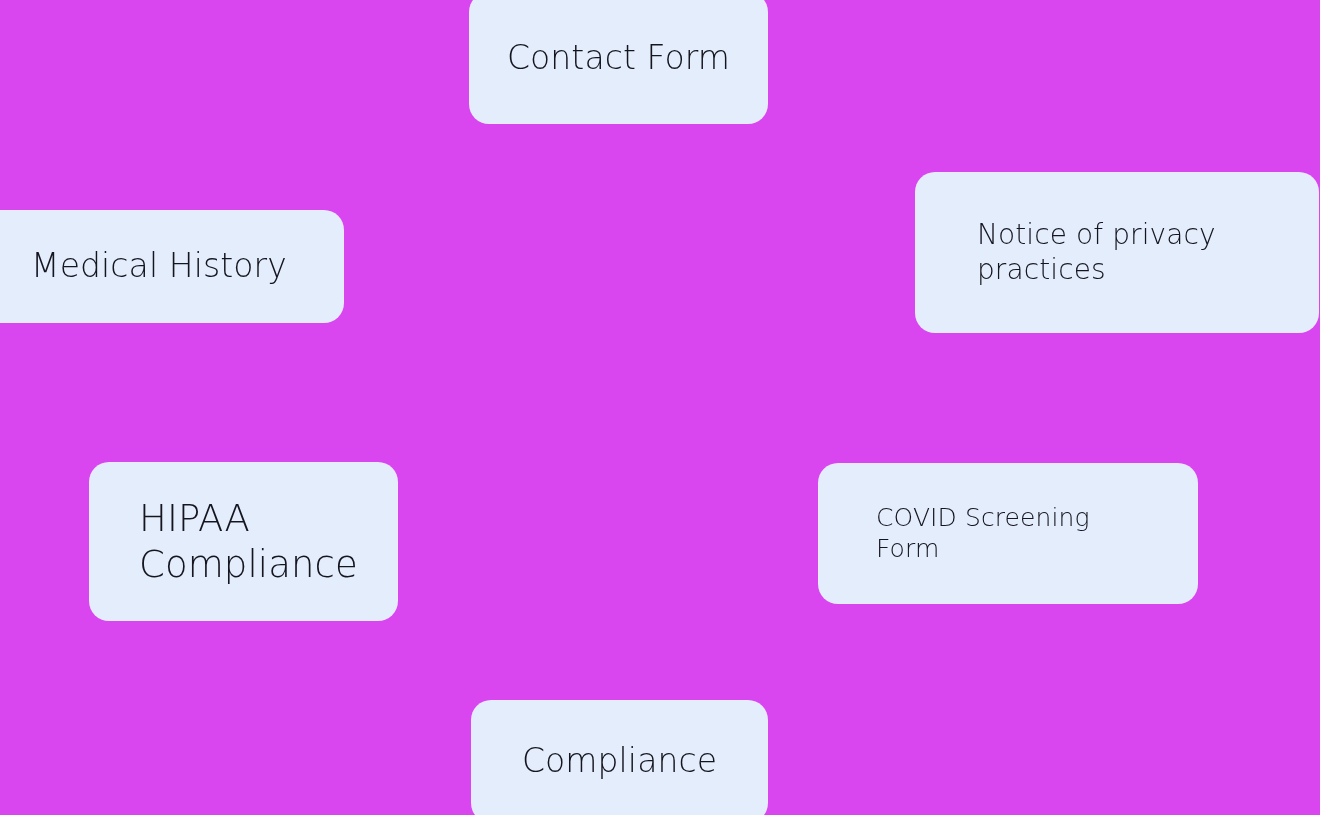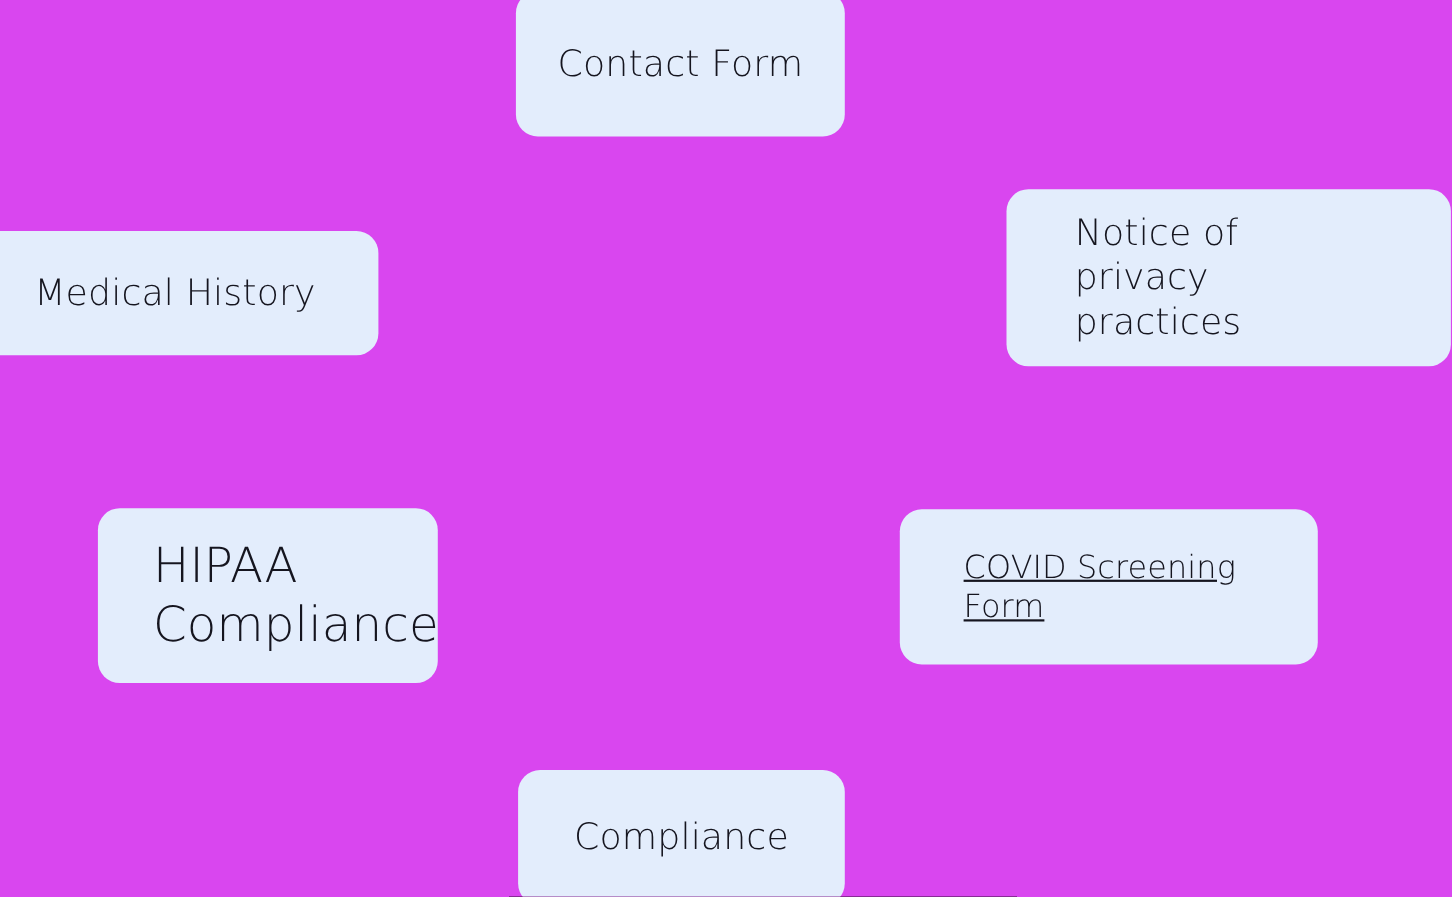--- a/index.html
+++ b/index.html
@@ -50,35 +50,34 @@
   }
   #node-medical-history {
     left: -26px; top: 210px;
     width: 370px; height: 113px;
     font-size: 33px;
     padding: 0 40px;
   }
   #node-notice-privacy {
     left: 915px; top: 172px;
     width: 404px; height: 161px;
-    font-size: 33px;
+    font-size: 28px;
     padding: 0 62px 0 62px;
   }
   #node-hipaa-compliance {
     left: 89px; top: 462px;
     width: 309px; height: 159px;
-    font-size: 44px;
+    font-size: 37px;
     padding: 0 50px;
   }
   #node-covid-screening {
     left: 818px; top: 463px;
     width: 380px; height: 141px;
-    font-size: 29px;
+    font-size: 25px;
     padding: 0 58px;
-    text-decoration: underline;
   }
   #node-insurance {
     left: 471px; top: 700px;
     width: 297px; height: 123px;
     font-size: 33px;
     padding: 0 18px;
   }
 </style>
 </head>
 <body>

